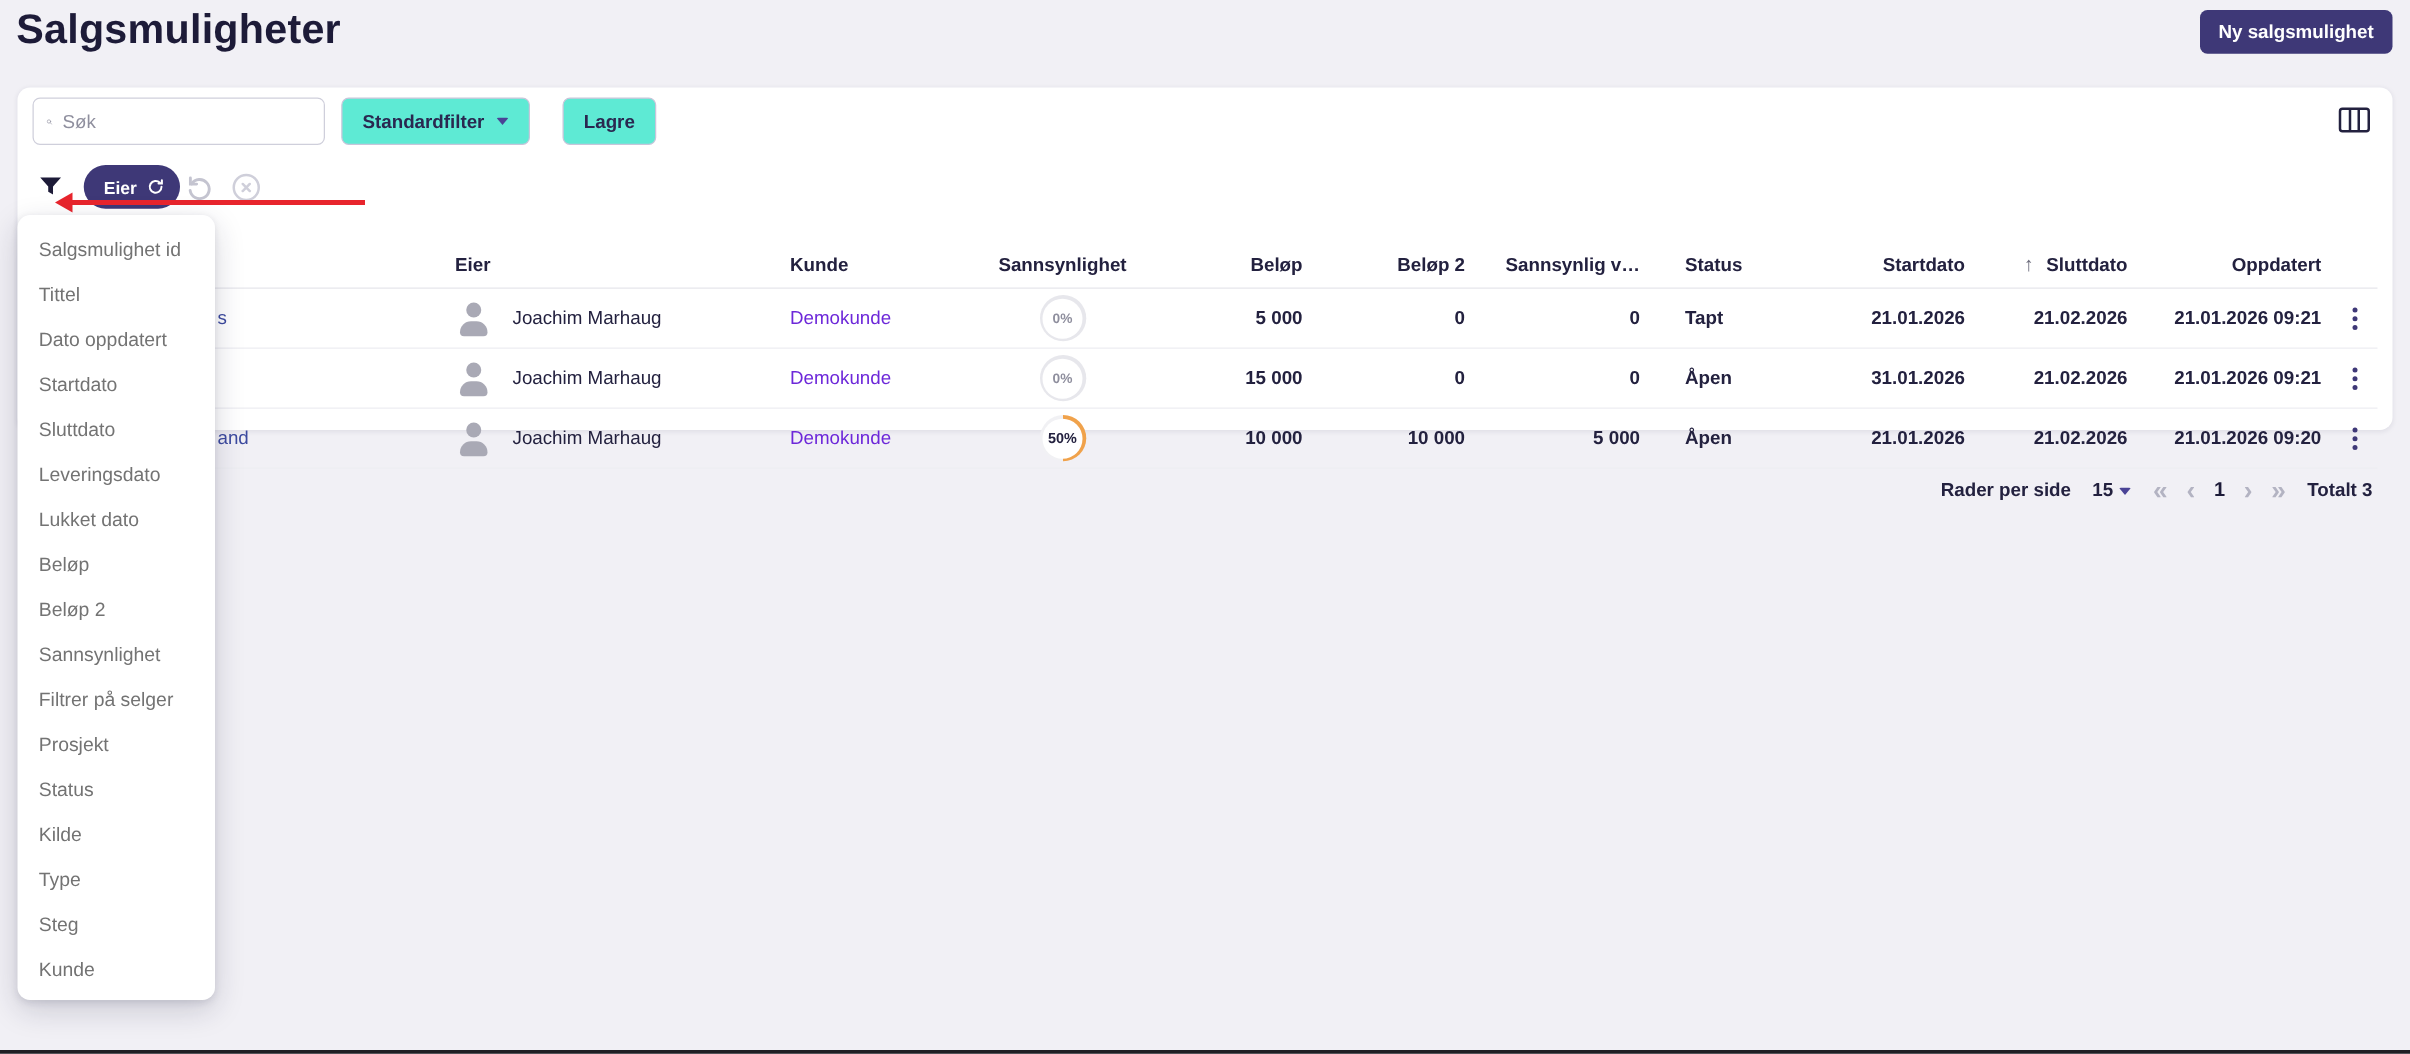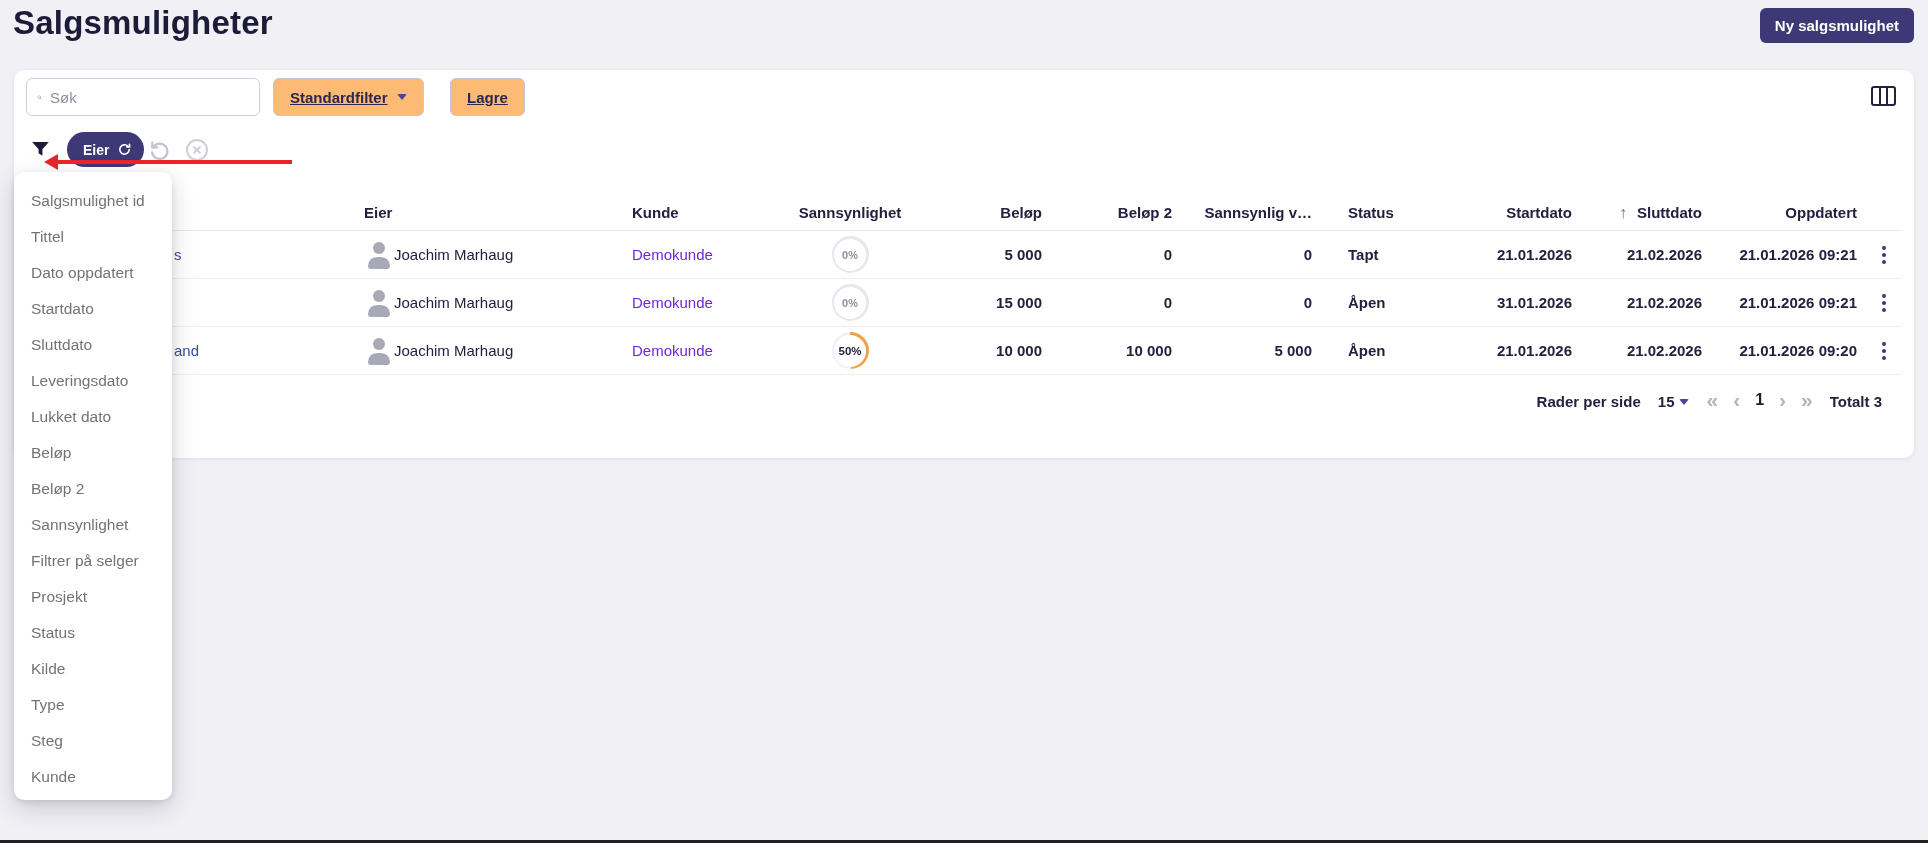--- a/index.html
+++ b/index.html
@@ -21,43 +21,42 @@
   .new-btn {
     position:absolute; right:14px; top:8px; height:35px;
     background:#3e3877; color:#ffffff; border:none; border-radius:6px;
     font-size:15px; font-weight:700; padding:0 15px; cursor:pointer;
     font-family:inherit;
     text-align:center;
   }
 
   
   .panel {
-    position:absolute; left:14px; top:70px; width:1900px; height:388px;
+    position:absolute; left:14px; top:70px; width:1900px; height:274px;
     background:#ffffff; border-radius:10px;
     box-shadow:0 1px 4px rgba(25,25,60,.08);
   }
 
   
   .searchbox {
     position:absolute; left:12px; top:8px; width:234px; height:38px;
     border:1px solid #cfcfdb; border-radius:6px; background:#fff;
     display:flex; align-items:center; padding:0 10px; gap:8px;
   }
   .searchbox input {
     border:none; outline:none; flex:1; font-size:15px; color:#23213f;
     font-family:inherit; background:transparent;
   }
   .searchbox input::placeholder { color:#8f8f9e; }
   .btn-outline {
     position:absolute; top:8px; height:38px;
-    background:#fdba74; border:1px solid #c7c5da; border-radius:6px;
+    background:#5eead4; border:1px solid #c7c5da; border-radius:6px;
     font-size:15px; font-weight:600; color:#2a2850; padding:0 16px;
     display:flex; align-items:center; gap:9px; cursor:pointer;
     font-family:inherit;
-    text-decoration:underline;
   }
   .std-filter { left:259px; }
   .save { left:436px; }
   .tri-down {
     width:0; height:0; border-left:5px solid transparent; border-right:5px solid transparent;
     border-top:6px solid #4a4396; border-radius:2px;
   }
   .columns-icon {
     position:absolute; right:18px; top:16px; width:25px; height:20px;
     border:2px solid #23213f; border-radius:3px; display:flex; cursor:pointer;
@@ -103,21 +102,21 @@
   .thead { height:36px; border-bottom:1px solid #e6e6ec; font-size:15px; font-weight:700; }
   .tbody-row { height:48px; border-bottom:1px solid #ededf2; font-size:15px; }
   .cell-r { text-align:right; padding-right:8px; font-weight:600; }
   .cell-l { padding-left:28px; }
   .cell-c { display:flex; justify-content:center; }
   .head-r { text-align:right; padding-right:8px; }
   .head-c { text-align:center; }
   .head-sort { display:flex; align-items:center; justify-content:flex-end; gap:10px; padding-right:8px; }
   .sort-arrow { color:#6e6e7e; font-size:16px; font-weight:400; }
   .title-frag { padding-left:148px; color:#3c4a9f; font-weight:500; cursor:pointer; }
-  .owner-cell { display:flex; align-items:center; padding-left:14px; font-weight:500; }
+  .owner-cell { display:flex; align-items:center; gap:16px; padding-left:14px; font-weight:500; }
   .kunde-cell { padding-left:22px; }
   .kunde-link { color:#6d28d9; font-weight:500; cursor:pointer; }
   .head-eier { padding-left:14px; }
   .head-kunde { padding-left:22px; }
   .val { font-weight:600; }
 
   .avatar { width:30px; height:30px; position:relative; overflow:hidden; }
   .avatar::before { content:""; position:absolute; left:9px; top:2px; width:12px; height:12px;
     border-radius:50%; background:#a9a9b5; }
   .avatar::after { content:""; position:absolute; left:4px; bottom:1px; width:22px; height:12px;
@@ -130,22 +129,22 @@
   .pct-0 { background:#e7e7ec; }
   .pct-0 span { color:#8f8f9e; font-size:11px; font-weight:600; }
   .pct-50 { background:conic-gradient(#f0a24b 0 50%, #f1f1f4 50% 100%); }
   .pct-50 span { color:#23213f; font-size:11.5px; font-weight:700; }
 
   .kebab { display:flex; flex-direction:column; align-items:center; gap:3px; cursor:pointer; padding:4px 8px; }
   .kebab i { width:4px; height:4px; border-radius:50%; background:#3e3877; }
 
   
   .pagination {
-    position:absolute; left:12px; right:28px; top:305px; height:35px;
-    display:flex; align-items:flex-end; justify-content:flex-end; gap:17px;
+    position:absolute; left:12px; right:12px; top:305px; height:35px;
+    display:flex; align-items:center; justify-content:flex-end; gap:17px;
     font-size:15px; font-weight:600; color:#23213f; padding-right:4px;
   }
   .rpp-value { display:flex; align-items:center; gap:5px; cursor:pointer; }
   .pg-nav { display:flex; align-items:center; gap:15px; }
   .chev { color:#b3b3c2; font-size:21px; font-weight:600; cursor:pointer; line-height:1; }
   .pg-num { font-size:16px; font-weight:700; color:#1d1b38; }
 
   
   .menu {
     position:absolute; left:14px; top:172px; width:158px; height:628px;

